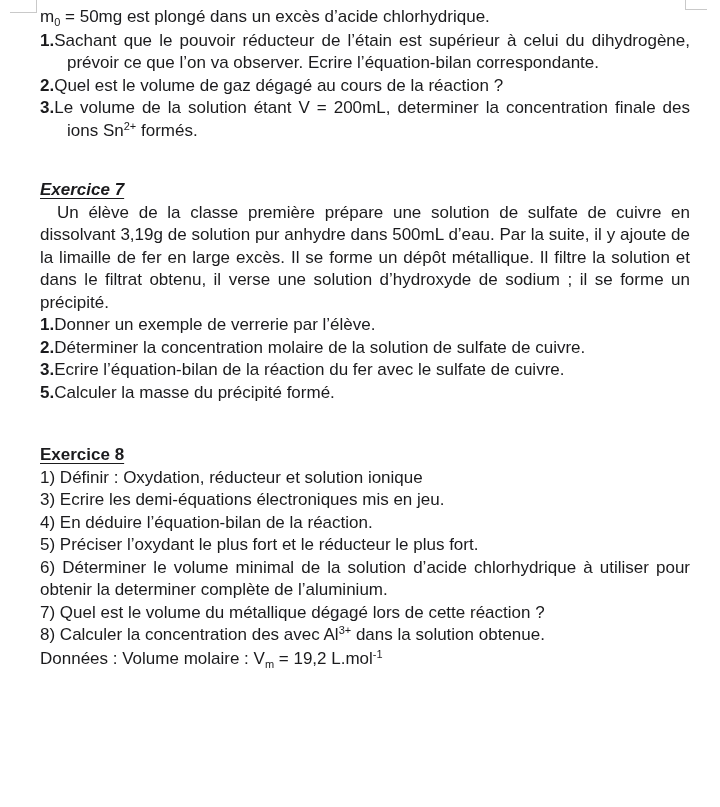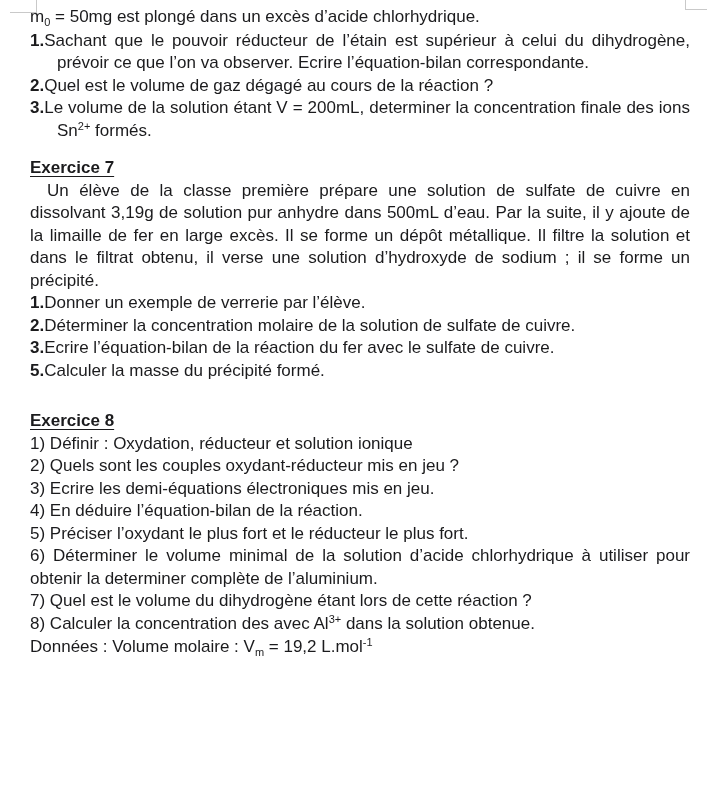--- a/index.html
+++ b/index.html
@@ -30,37 +30,37 @@
     border-bottom: 1px solid #c9c9c9;
   }
   .corner-right {
     left: 685px;
     width: 21px;
     height: 9px;
     border-left: 1px solid #c9c9c9;
     border-bottom: 1px solid #c9c9c9;
   }
   .doc {
-    padding: 6px 30px 0 30px;
+    padding: 6px 30px 0 40px;
   }
   p { margin: 0; }
   .jus { text-align: justify; }
   .hang {
     padding-left: 27px;
     text-indent: -27px;
   }
   .num { font-weight: bold; }
   .num-reg { font-weight: normal; }
   .heading {
     font-weight: bold;
     text-decoration: underline;
     text-underline-offset: 3px;
   }
-  .gap-ex7 { margin-top: 14px; }
-  .gap-ex8 { margin-top: 28px; }
+  .gap-ex7 { margin-top: 36px; font-style: italic; }
+  .gap-ex8 { margin-top: 40px; }
   .indent-sm { text-indent: 17px; }
   .indent-lg { text-indent: 47px; }
   .sp {
     font-size: 11px;
     position: relative;
     top: -6px;
     letter-spacing: 0;
   }
   .sb {
     font-size: 11px;
@@ -100,31 +100,30 @@
 
     <p class="hang jus"><span class="num">5.</span><span>Calculer la masse du précipité formé.</span></p>
   </section>
 
   <section>
     <p class="heading gap-ex8">Exercice 8</p>
 
 
     <p class="jus"><span class="num-reg">1)</span><span> Définir : Oxydation, réducteur et solution ionique</span></p>
 
-    <p class="jus"><span class="num-reg">2)</span><span> Quels sont les couples oxydant-réducteur mis en jeu ?</span></p>
 
     <p class="jus"><span class="num-reg">3)</span><span> Ecrire les demi-équations électroniques mis en jeu.</span></p>
 
     <p class="jus"><span class="num-reg">4)</span><span> En déduire l’équation-bilan de la réaction.</span></p>
 
     <p class="jus"><span class="num-reg">5)</span><span> Préciser l’oxydant le plus fort et le réducteur le plus fort.</span></p>
 
     <p class="jus"><span class="num-reg">6)</span><span> Déterminer le volume minimal de la solution d’acide chlorhydrique à utiliser pour obtenir la determiner complète de l’aluminium.</span></p>
 
-    <p class="jus"><span class="num-reg">7)</span><span> Quel est le volume du dihydrogène étant lors de cette réaction ?</span></p>
+    <p class="jus"><span class="num-reg">7)</span><span> Quel est le volume du métallique dégagé lors de cette réaction ?</span></p>
 
     <p class="jus"><span class="num-reg">8)</span><span> Calculer la concentration des avec Al</span><span class="sp">3+</span><span> dans la solution obtenue.</span></p>
 
     <p><span>Données : Volume molaire : V</span><span class="sb">m</span><span> = 19,2 L.mol</span><span class="sp">-1</span></p>
 
   </section>
 
 </div>
 
 </body></html>

